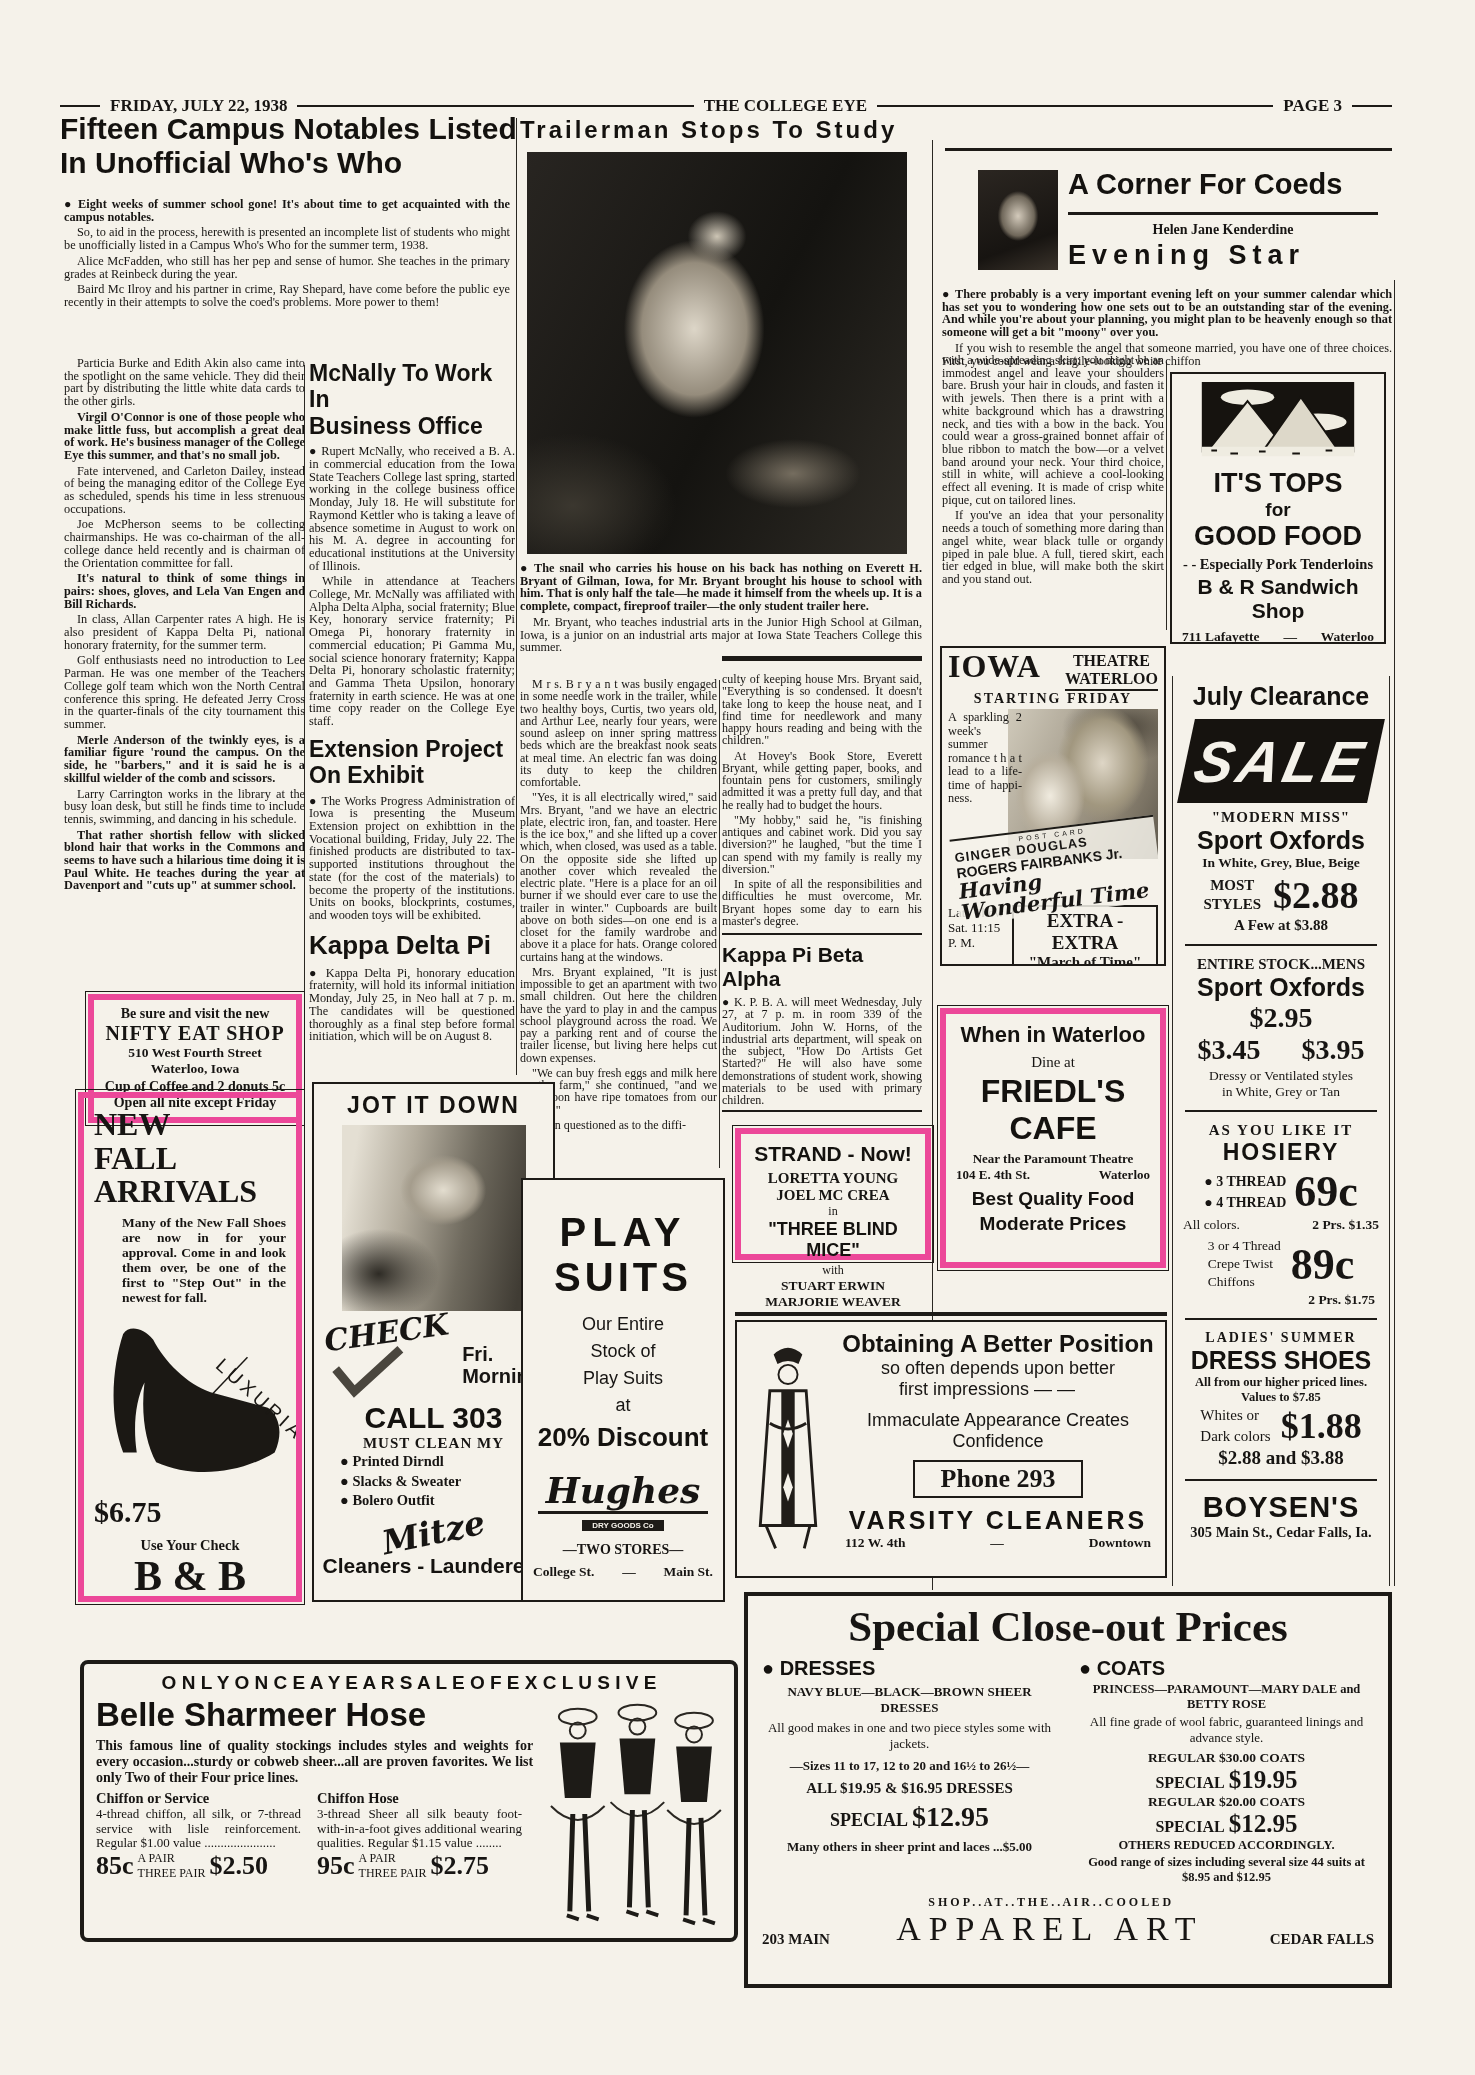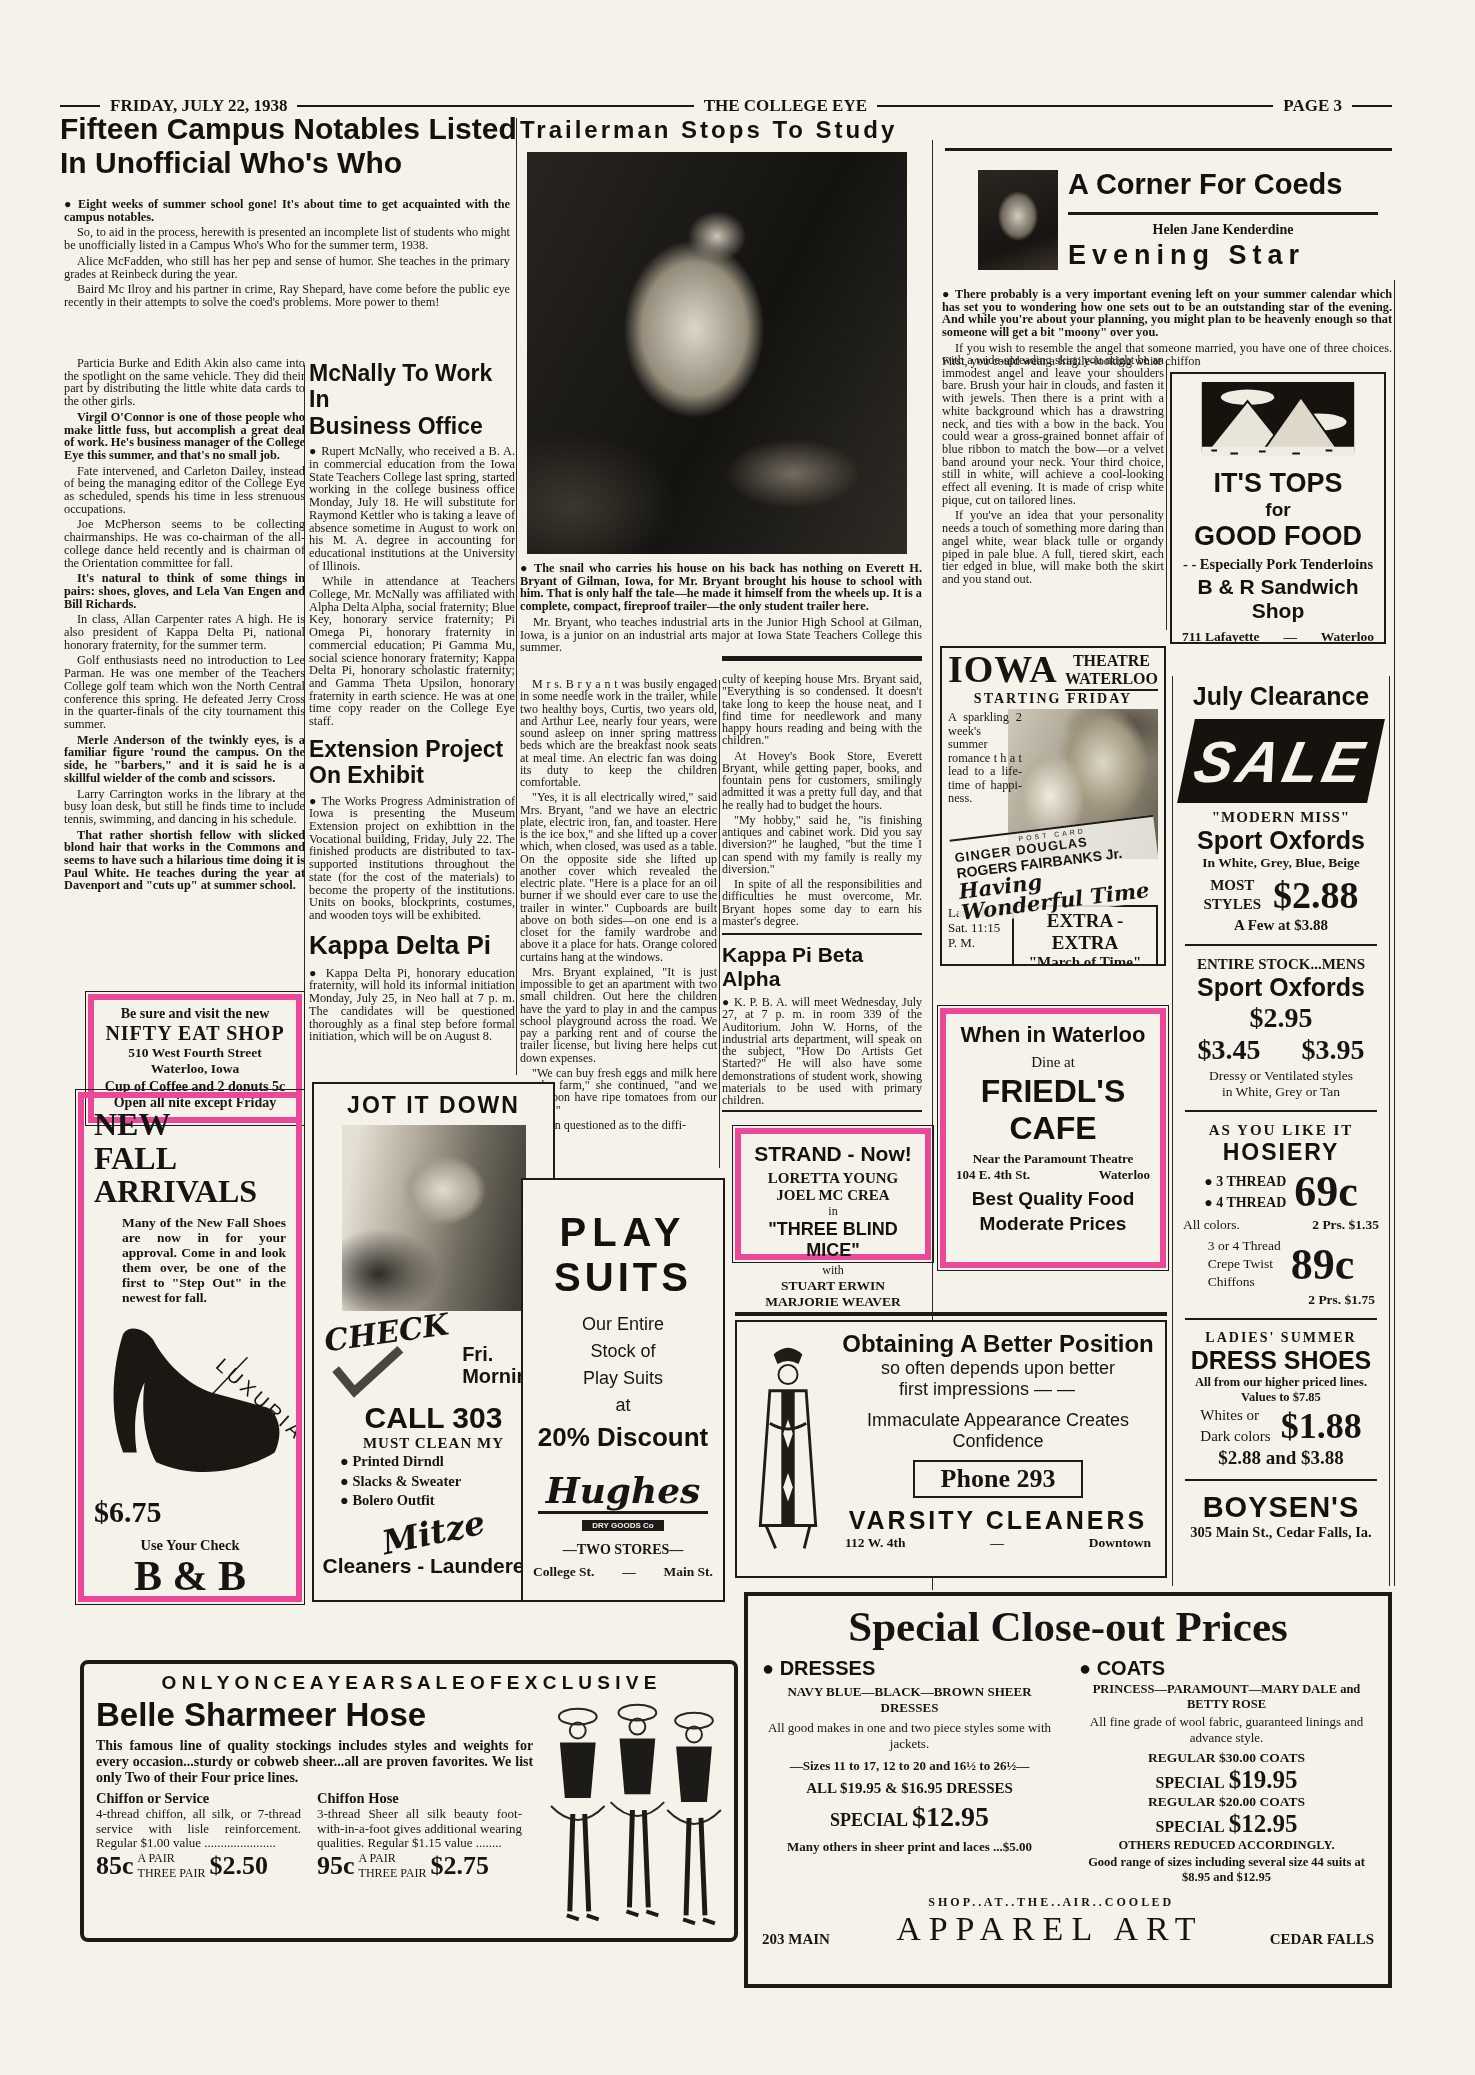--- a/index.html
+++ b/index.html
@@ -198,21 +198,21 @@
     <div class="headline" style="font-size:21px;">Shop</div>
     <div style="display:flex;justify-content:space-between;margin-top:6px;padding:0 4px;" class="serif b">
       <span style="font-size:13.5px;">711 Lafayette</span>
       <span style="font-size:13.5px;">—</span>
       <span style="font-size:13.5px;">Waterloo</span>
     </div>
   </div>
 
   <div class="abs boxed" style="left:940px;top:646px;width:226px;height:320px;padding:4px 6px;overflow:hidden;">
     <div style="display:flex;justify-content:space-between;align-items:flex-start;">
-      <span class="serif b" style="font-size:38px;line-height:0.9;letter-spacing:1px;">IOWA</span>
+      <span class="serif b" style="font-size:32px;line-height:0.9;letter-spacing:1px;">IOWA</span>
       <span class="serif b c" style="font-size:16px;line-height:1.1;border-bottom:2px solid #1d1b17;padding-bottom:2px;">
         <span style="display:block;">THEATRE</span>
         <span style="display:block;">WATERLOO</span>
       </span>
     </div>
     <div class="serif b c" style="font-size:14px;letter-spacing:2px;">STARTING  FRIDAY</div>
     <div style="position:relative;height:192px;margin-top:2px;">
       <div class="ph-iowa" style="position:absolute;right:0;top:0;width:150px;height:150px;"></div>
       <div class="serif j" style="position:absolute;left:0;top:2px;width:74px;font-size:12.3px;line-height:13.5px;">A sparkling 2 week's summer romance  t h a t lead to a life-time of happi- ness.</div>
       <div style="position:absolute;left:6px;top:118px;width:205px;transform:rotate(-7deg);background:rgba(245,242,234,0.85);padding:2px 3px;border-top:2px solid #1d1b17;">

